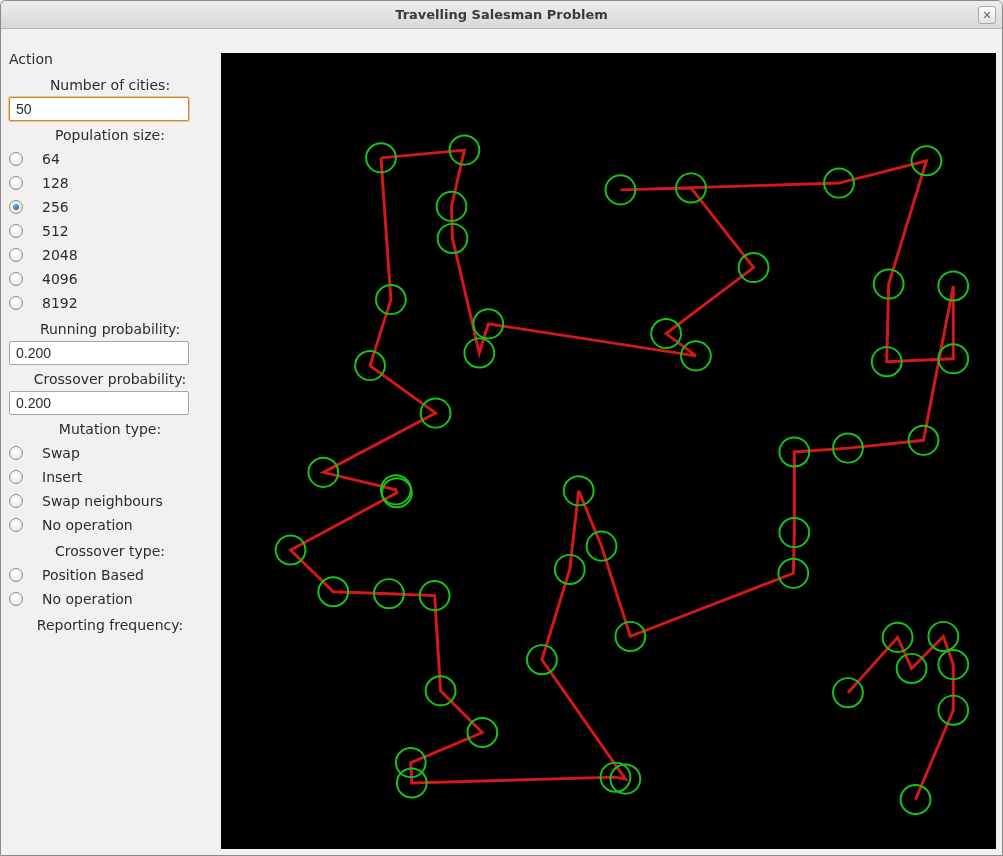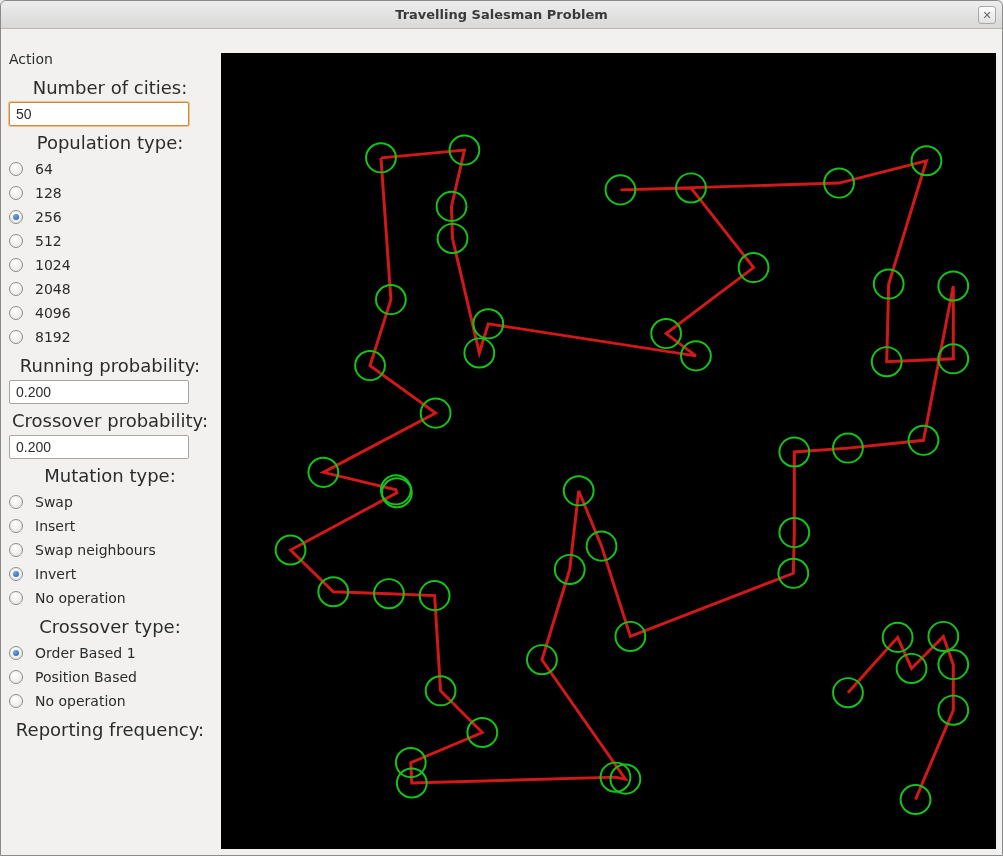--- a/index.html
+++ b/index.html
@@ -63,21 +63,21 @@
       flex-direction: column;
       gap: 2px;
     }
     .menu-label {
       font-size: 14px;
       color: #2c2c2c;
       padding: 2px 0 4px 0;
     }
     .field-label {
       text-align: center;
-      font-size: 18px;
+      font-size: 14px;
       color: #2c2c2c;
       margin-top: 4px;
       margin-bottom: 2px;
     }
     .text-input {
       width: 180px;
       height: 24px;
       padding: 2px 6px;
       border: 1px solid #a7a5a2;
       border-radius: 2px;
@@ -86,21 +86,21 @@
       color: #2c2c2c;
       outline: none;
     }
     .text-input.focused {
       border: 1px solid #c78c3f;
       box-shadow: 0 0 0 1px rgba(233,164,73,.6);
     }
     .radio-row {
       display: flex;
       align-items: center;
-      gap: 12px;
+      gap: 19px;
       height: 24px;
       cursor: pointer;
     }
     .radio {
       width: 14px;
       height: 14px;
       border-radius: 50%;
       border: 1px solid #8e8b87;
       background: radial-gradient(circle at 40% 35%, #fff, #e3e2e0);
       position: relative;
@@ -158,44 +158,40 @@
   </div>
 
   <div class="body">
 
     <div class="sidebar">
       <div class="menu-label">Action</div>
 
       <div class="field-label">Number of cities:</div>
       <input class="text-input focused" value="50" style="">
 
-      <div class="field-label">Population type:</div>
+      <div class="field-label">Population size:</div>
       <div id="pop-size-group">
           <div class="radio-row">
             <span class="radio"></span>
             <span class="radio-label">64</span>
           </div>
           <div class="radio-row">
             <span class="radio"></span>
             <span class="radio-label">128</span>
           </div>
           <div class="radio-row">
             <span class="radio selected"></span>
             <span class="radio-label">256</span>
           </div>
           <div class="radio-row">
             <span class="radio"></span>
             <span class="radio-label">512</span>
           </div>
           <div class="radio-row">
             <span class="radio"></span>
-            <span class="radio-label">1024</span>
-          </div>
-          <div class="radio-row">
-            <span class="radio"></span>
             <span class="radio-label">2048</span>
           </div>
           <div class="radio-row">
             <span class="radio"></span>
             <span class="radio-label">4096</span>
           </div>
           <div class="radio-row">
             <span class="radio"></span>
             <span class="radio-label">8192</span>
           </div>
@@ -215,35 +211,27 @@
           </div>
           <div class="radio-row">
             <span class="radio"></span>
             <span class="radio-label">Insert</span>
           </div>
           <div class="radio-row">
             <span class="radio"></span>
             <span class="radio-label">Swap neighbours</span>
           </div>
           <div class="radio-row">
-            <span class="radio selected"></span>
-            <span class="radio-label">Invert</span>
-          </div>
-          <div class="radio-row">
             <span class="radio"></span>
             <span class="radio-label">No operation</span>
           </div>
         </div>
 
       <div class="field-label">Crossover type:</div>
       <div id="crossover-type-group">
-          <div class="radio-row">
-            <span class="radio selected"></span>
-            <span class="radio-label">Order Based 1</span>
-          </div>
           <div class="radio-row">
             <span class="radio"></span>
             <span class="radio-label">Position Based</span>
           </div>
           <div class="radio-row">
             <span class="radio"></span>
             <span class="radio-label">No operation</span>
           </div>
         </div>
 

